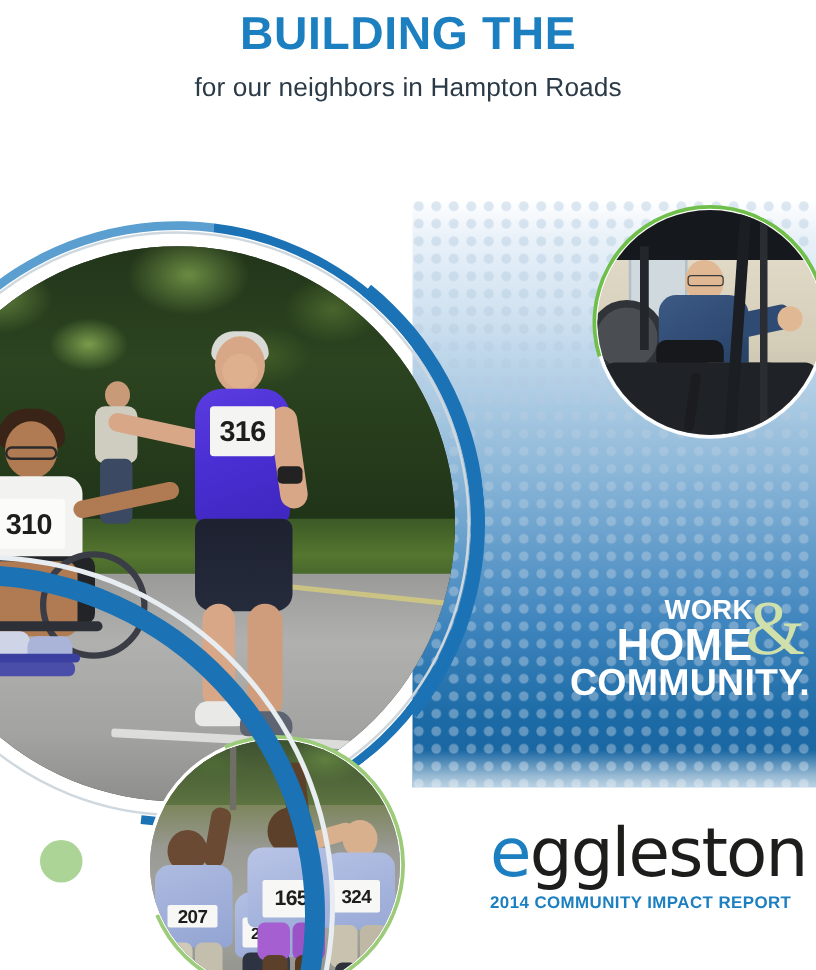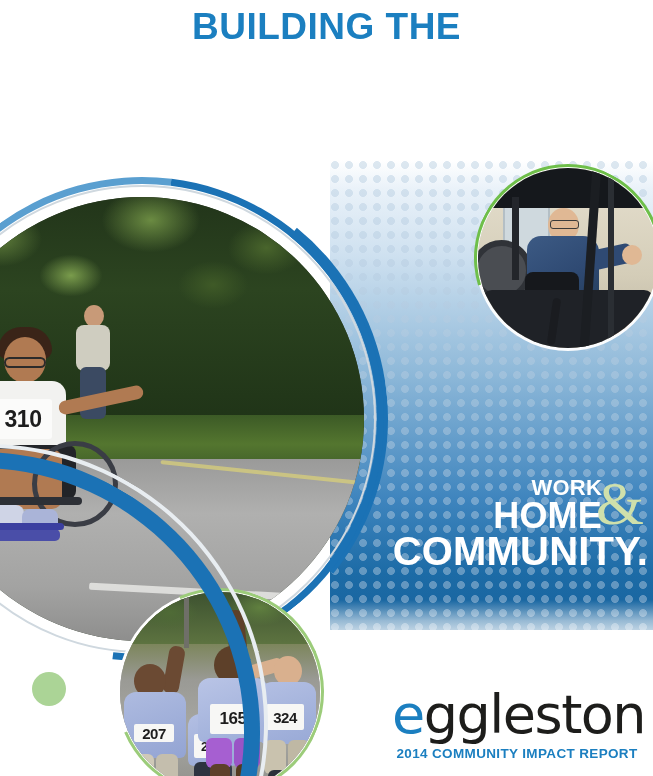--- a/index.html
+++ b/index.html
@@ -253,28 +253,28 @@
 
   
   .whc{
     position:absolute; left:386px; top:478px; width:262px; z-index:30;
     text-align:right; color:#ffffff; line-height:.94;
     font-family:"Liberation Sans", sans-serif;
   }
   .whc-row{ display:block; position:relative; }
   .whc-l1{ font-size:22px; font-weight:700; letter-spacing:.2px; padding-right:46px; }
   .whc-l2{ font-size:36px; font-weight:700; letter-spacing:.2px; padding-right:46px; }
-  .whc-l3{ font-size:40px; font-weight:700; letter-spacing:.2px; }
+  .whc-l3{ font-size:30px; font-weight:700; letter-spacing:.2px; }
   .amp{
     position:absolute; right:4px; top:-6px; font-size:62px; line-height:1;
     color:#cfe0ab; font-family:"Liberation Serif", serif; font-weight:400;
   }
 
   
-  .logo{ position:absolute; left:392px; top:688px; width:250px; z-index:30; text-align:center; }
+  .logo{ position:absolute; left:392px; top:656px; width:250px; z-index:30; text-align:left; }
   .logo-word{
     font-size:54px; line-height:1; letter-spacing:-1.5px; color:#1d1d1b; font-weight:400;
     font-family:"DejaVu Sans", sans-serif;
   }
   .logo-word .e{ color:#1b7fc0; }
   .logo-tag{
     font-size:13.5px; font-weight:700; color:#1b7fc0; letter-spacing:.35px; margin-top:4px;
     font-family:"Liberation Sans", sans-serif;
   }
 </style>
@@ -314,20 +314,35 @@
         <div class="k-legs"></div>
         <div class="k-bib">310</div>
         <div class="wc-wheelR"></div>
         <div class="wc-frame"></div>
         <div class="k-shoe1"></div>
         <div class="k-shoe2"></div>
         <div class="wc-foot"></div>
         <div class="wc-frame2"></div>
       </div>
 
+      <div class="runner">
+        <div class="r-armL"></div>
+        <div class="r-hair"></div>
+        <div class="r-head"></div>
+        <div class="r-face"></div>
+        <div class="r-torso"></div>
+        <div class="r-armR"></div>
+        <div class="r-watch"></div>
+        <div class="r-bib">316</div>
+        <div class="r-shorts"></div>
+        <div class="r-legL"></div>
+        <div class="r-legR"></div>
+        <div class="r-shoeL"></div>
+        <div class="r-shoeR"></div>
+      </div>
     </div>
   </div>
   <div class="ring-blue2"></div>
   <div class="ring-blue"></div>
 
   <div class="circle-fork">
     <div class="fk-wall"></div>
     <div class="fk-doorpanel"></div>
     <div class="fk-wheel"></div>
     <div class="fk-canopy"></div>
@@ -392,20 +407,21 @@
     </div>
   </div>
   <div class="walk-ring"></div>
 
   <div class="swoosh2"></div>
   <div class="swoosh"></div>
   <div class="greendot"></div>
 
   <div class="header">
     <div class="kicker">BUILDING THE</div>
+    <div class="subtitle">for our neighbors in Hampton Roads</div>
   </div>
 
   <div class="whc">
     <span class="amp">&amp;</span>
     <span class="whc-row whc-l1">WORK</span>
     <span class="whc-row whc-l2">HOME</span>
     <span class="whc-row whc-l3">COMMUNITY.</span>
   </div>
 
   <div class="logo">

